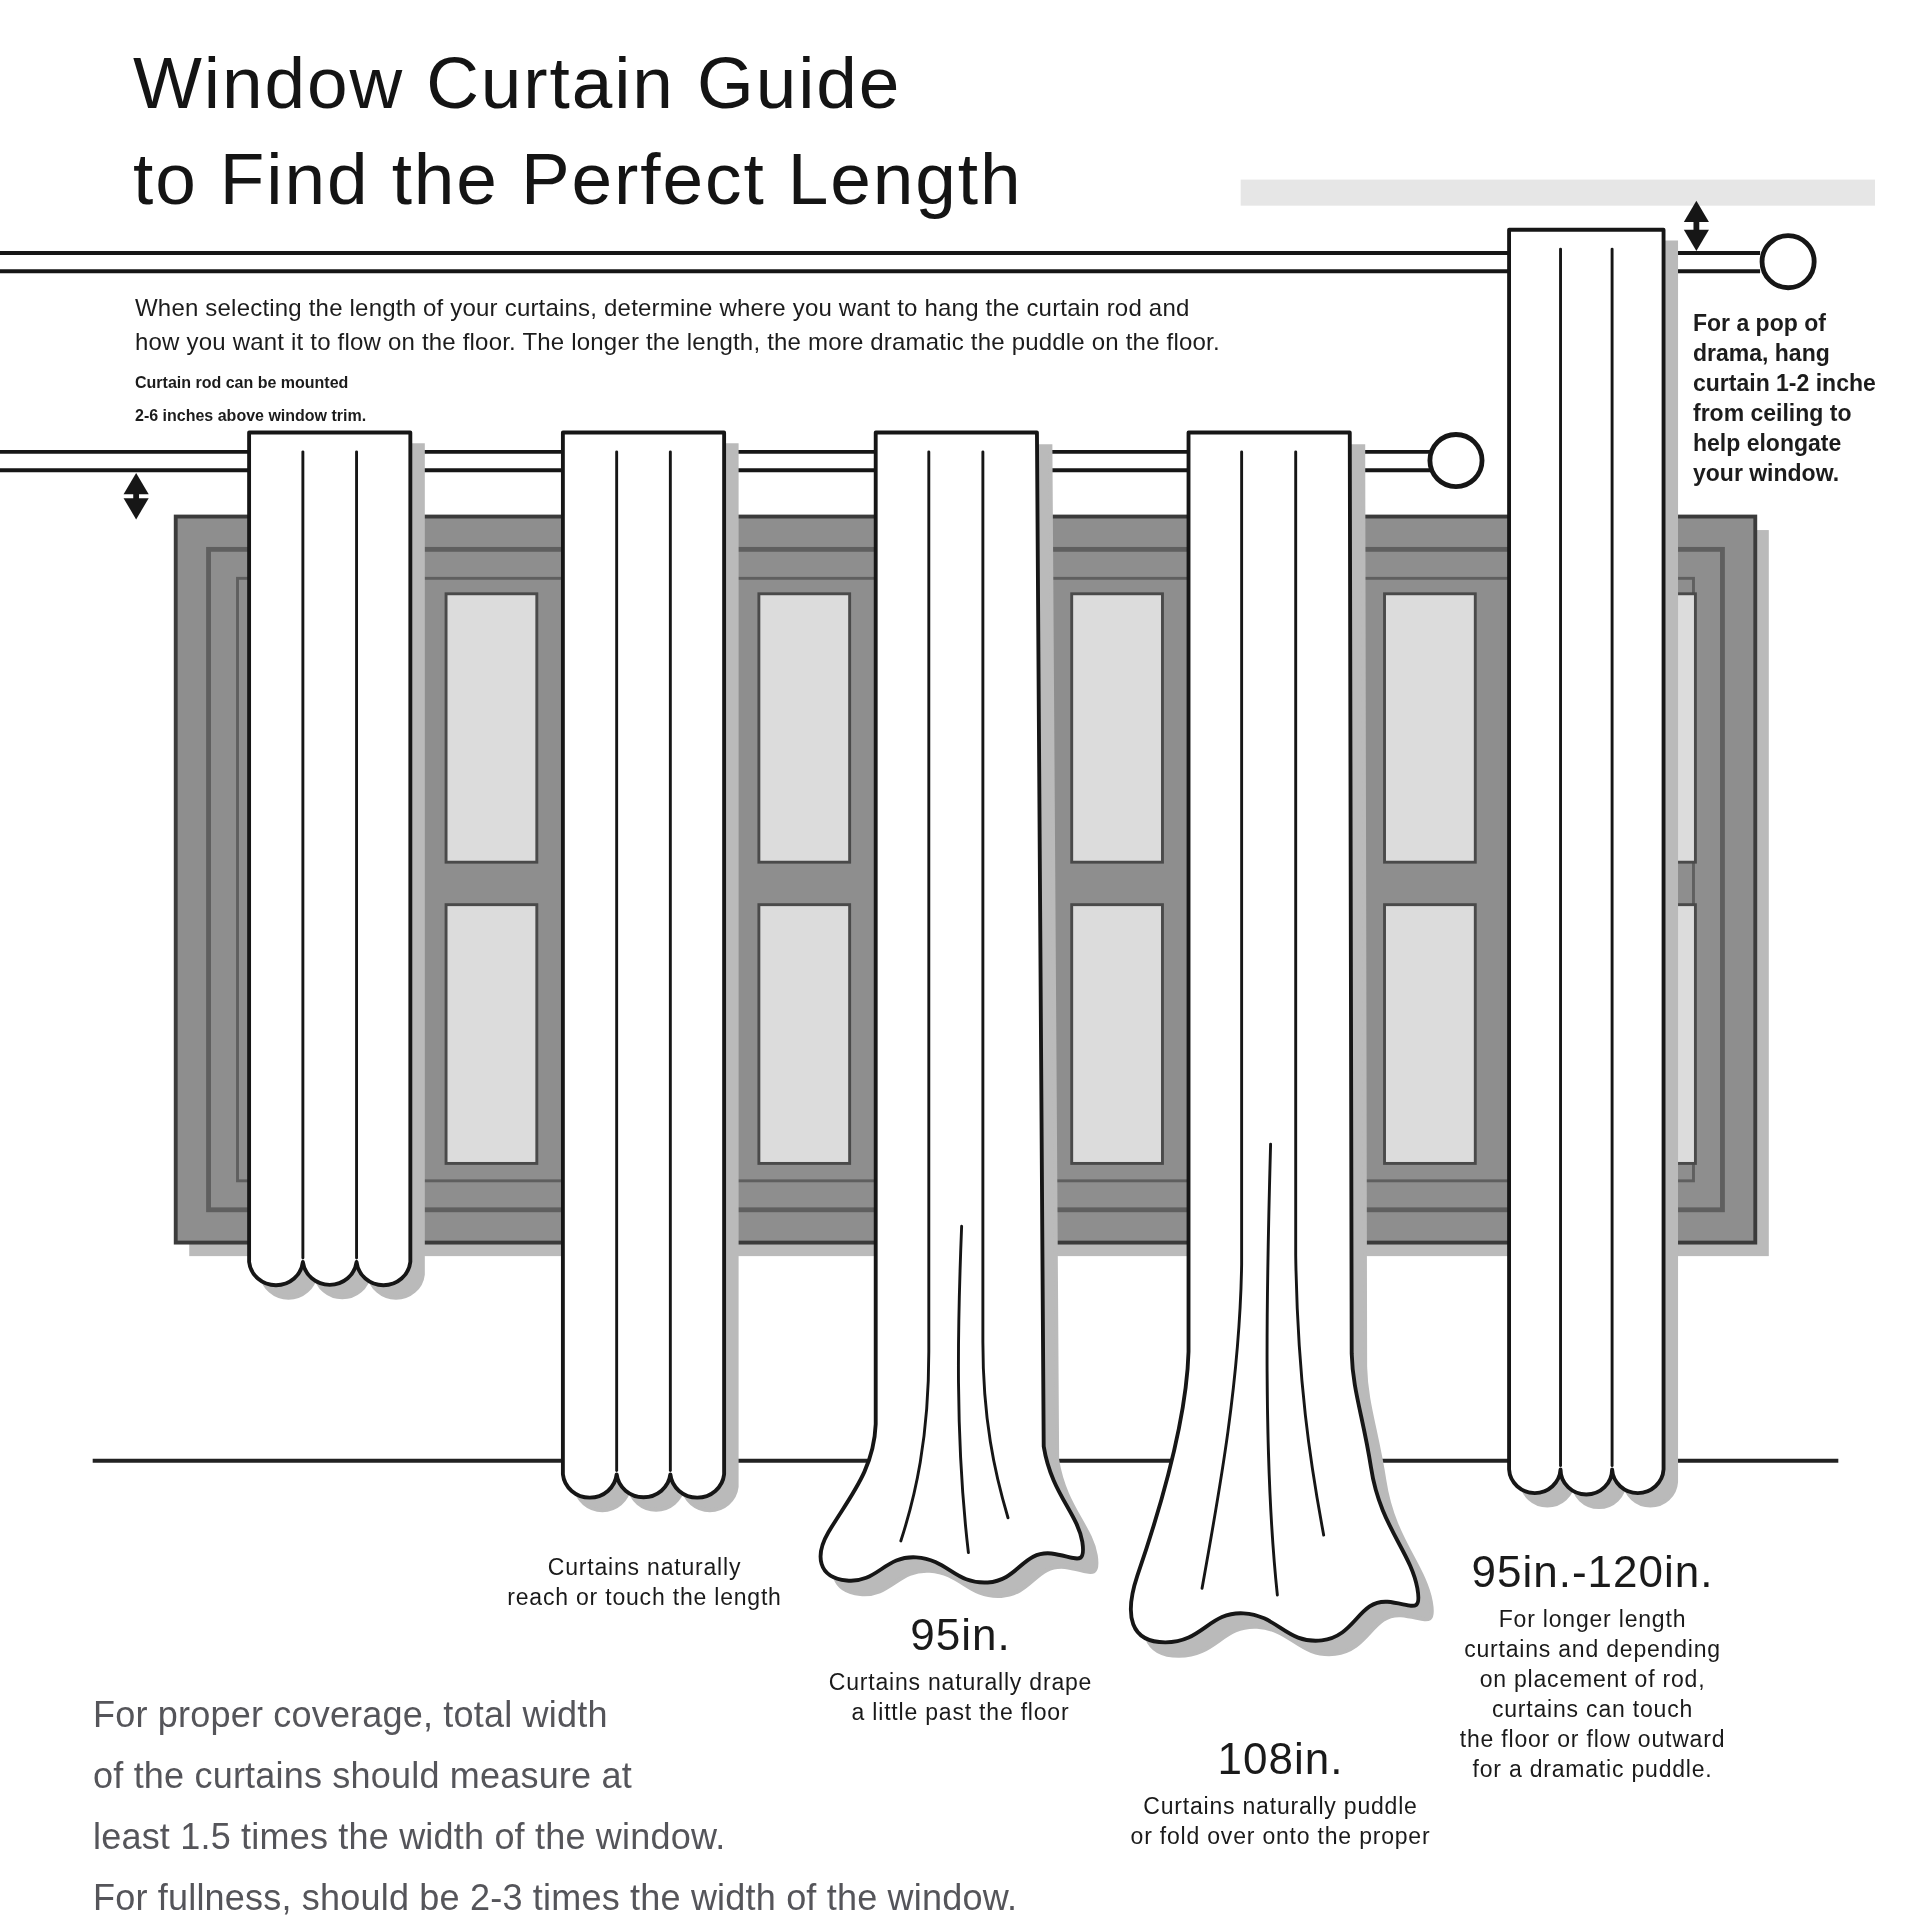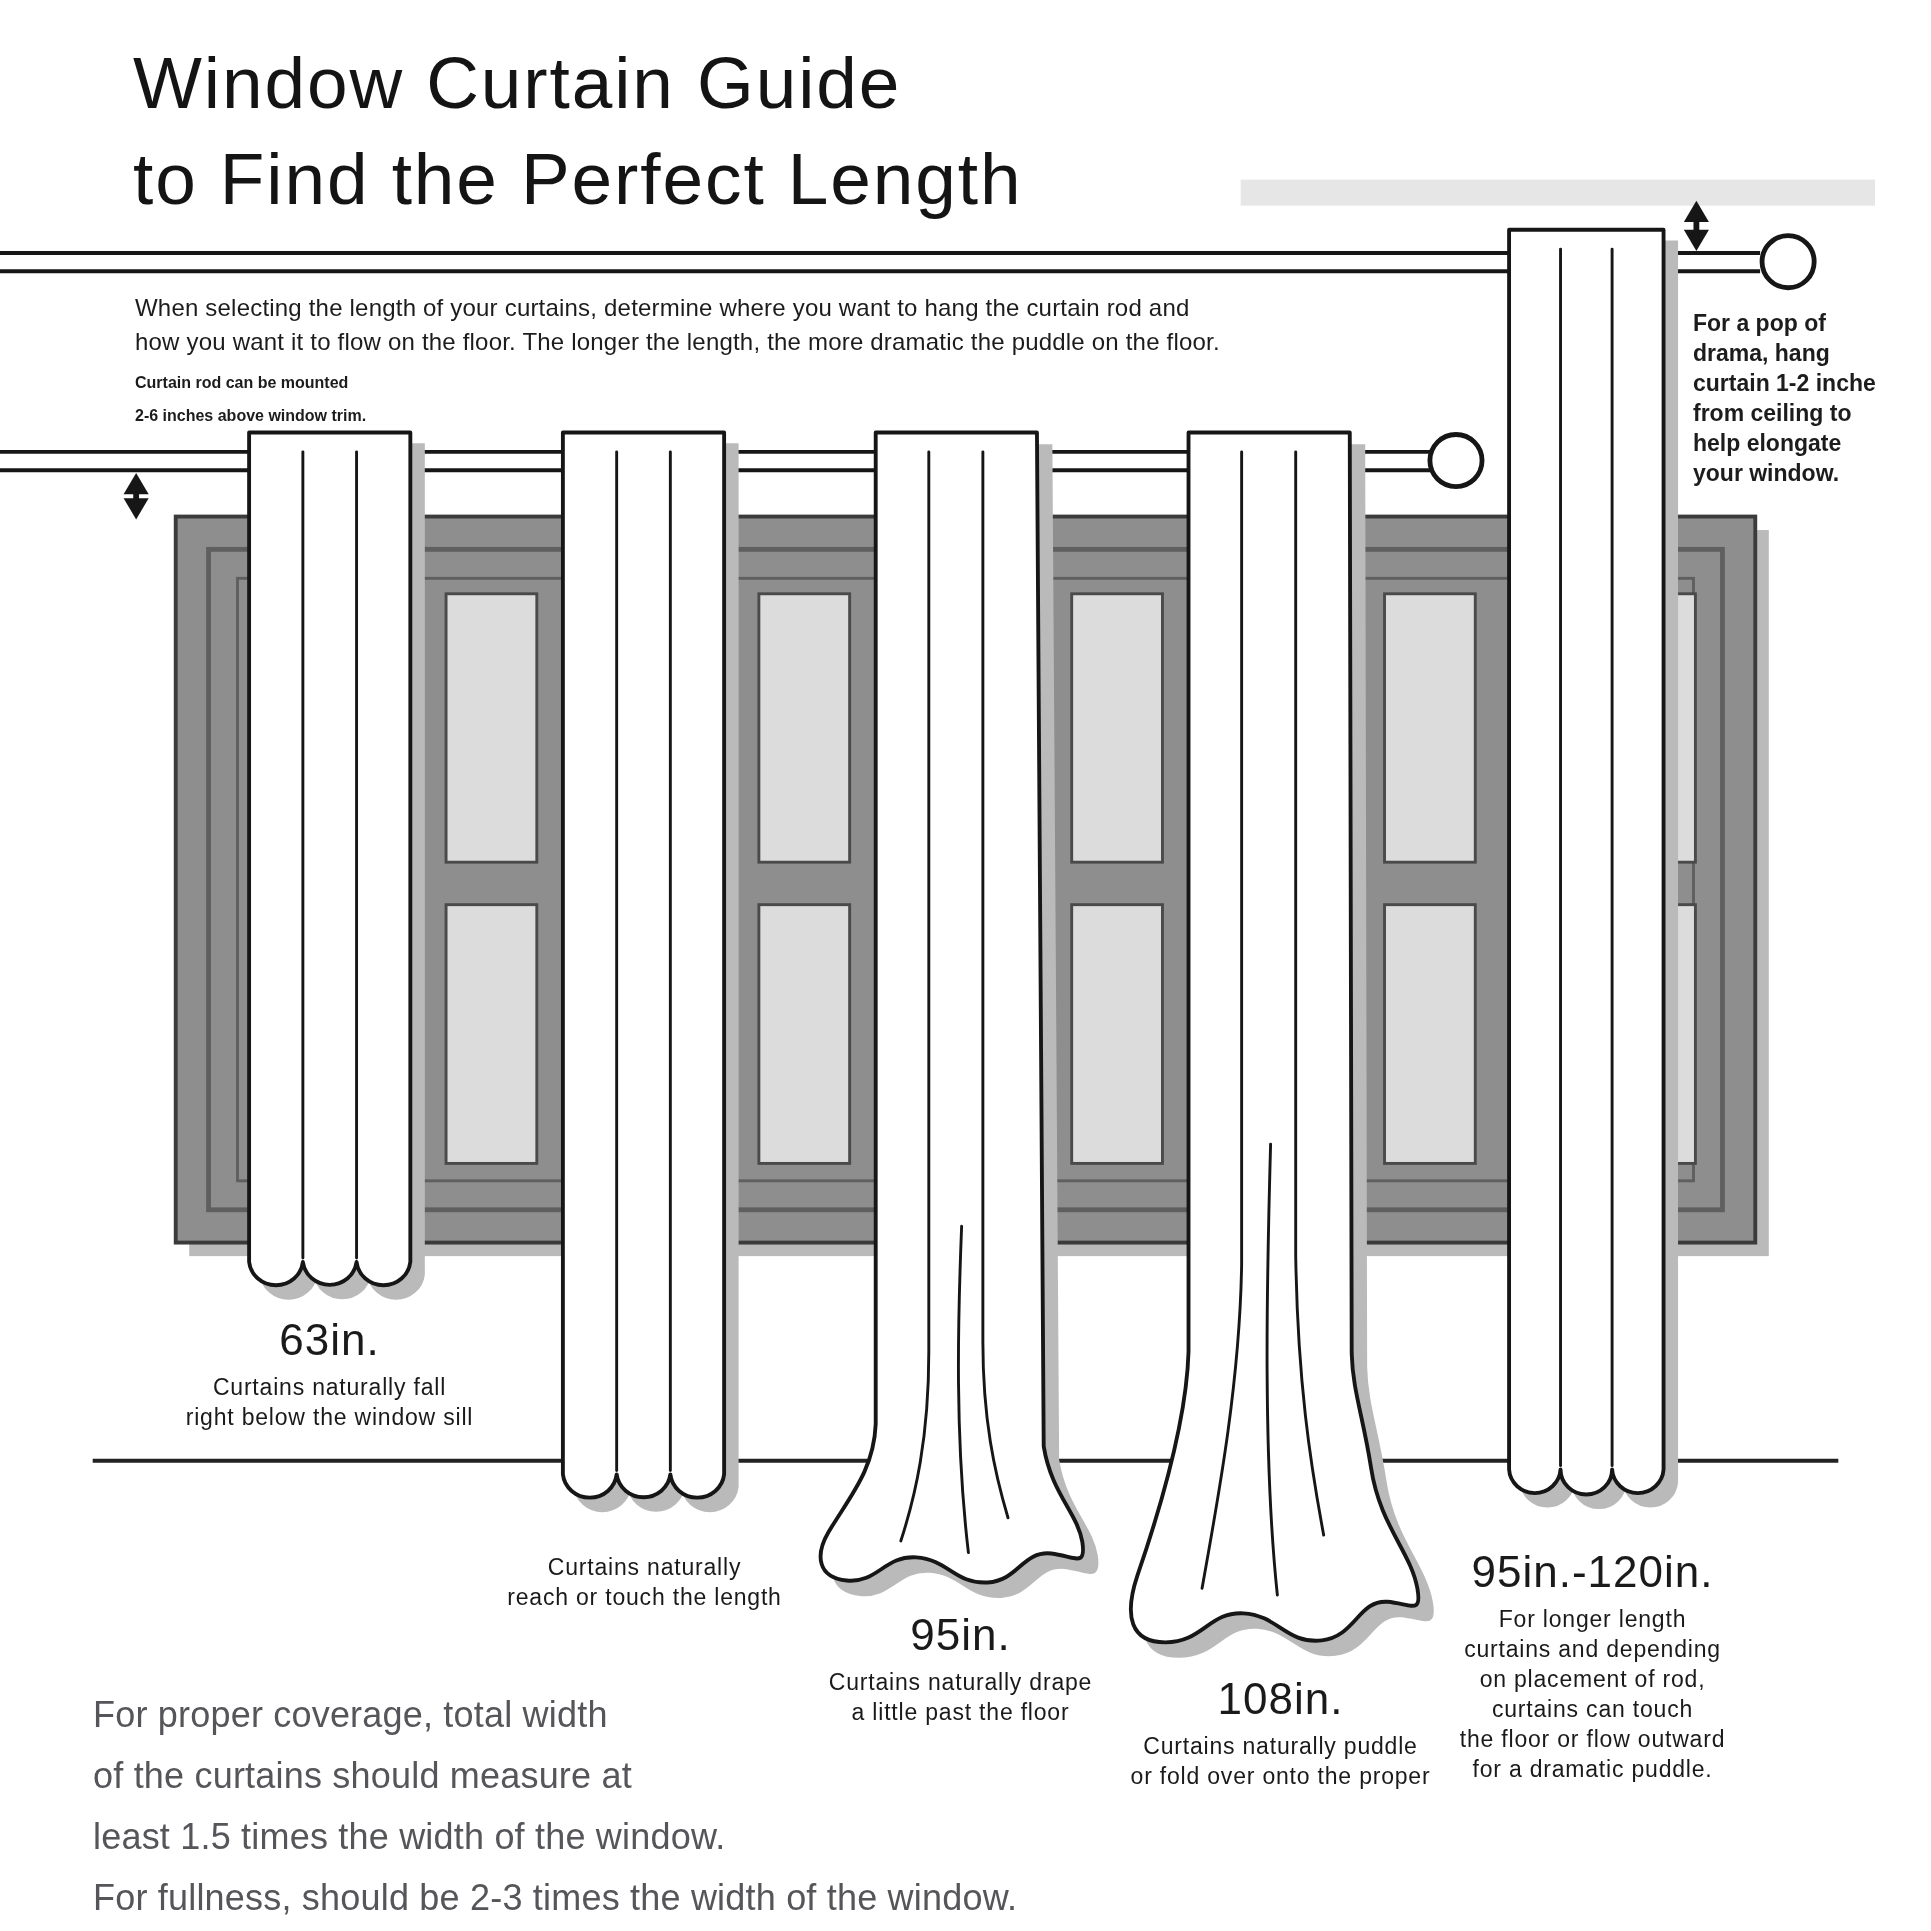--- a/index.html
+++ b/index.html
@@ -11,21 +11,21 @@
   #intro{left:135px;top:291px;font-size:24px;line-height:34px;letter-spacing:0.2px;color:#1c1c1c;}
   #rod-note{left:135px;top:366px;font-size:16px;line-height:33px;font-weight:bold;color:#1c1c1c;}
   #ceiling-note{left:1693px;top:308px;width:241px;font-size:23px;line-height:30px;font-weight:bold;color:#1c1c1c;}
   #footer-note{left:93px;top:1684px;font-size:36px;line-height:61px;font-weight:normal;color:#55555a;letter-spacing:0.2px;}
   .curtain-label{position:absolute;width:463px;text-align:center;color:#1a1a1a;}
   .curtain-label .len{font-size:44px;letter-spacing:1px;}
   .curtain-label .desc{font-size:23px;line-height:30px;letter-spacing:0.8px;margin-top:6.8px;white-space:pre-line;}
   #label-63  {left:98px; top:1315px;}
   #label-84  {left:413px; top:1545px;}
   #label-95  {left:729px; top:1610px;}
-  #label-108 {left:1049px;top:1674px;}
+  #label-108 {left:1049px;top:1734px;}
   #label-95-120{left:1361px;top:1547px;}
 </style>
 </head>
 <body>
 
 <div id="canvas">
 
   <svg id="diagram-svg" viewBox="0 0 2000 2000" xmlns="http://www.w3.org/2000/svg">
     <defs>
       <path id="curt1" d="M258,448 L258,1307 A28,27 0 0 0 313.7,1307 A28,27 0 0 0 369.3,1307 A28,27 0 0 0 425,1307 L425,448 Z"></path>
@@ -142,25 +142,20 @@
 drama, hang
 curtain 1-2 inches
 from ceiling to
 help elongate
 your window.</div>
   <div class="txt" id="footer-note">For proper coverage, total width
 of the curtains should measure at
 least 1.5 times the width of the window.
 For fullness, should be 2-3 times the width of the window.</div>
 
-  <div class="curtain-label" id="label-63">
-    <div class="len">63in.</div>
-    <div class="desc">Curtains naturally fall
-right below the window sill</div>
-  </div>
   <div class="curtain-label" id="label-84">
     <div class="desc">Curtains naturally
 reach or touch the length</div>
   </div>
   <div class="curtain-label" id="label-95">
     <div class="len">95in.</div>
     <div class="desc">Curtains naturally drape
 a little past the floor</div>
   </div>
   <div class="curtain-label" id="label-108">

